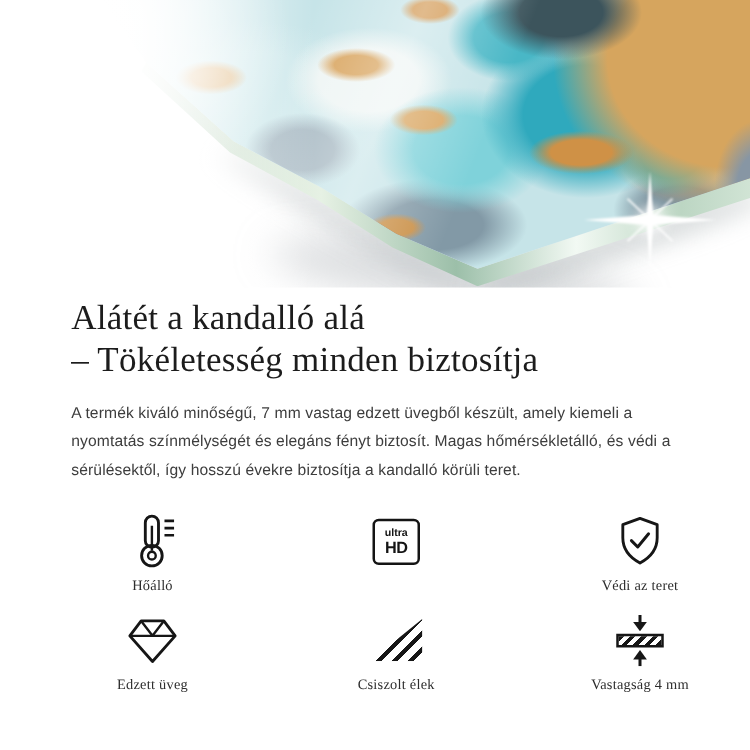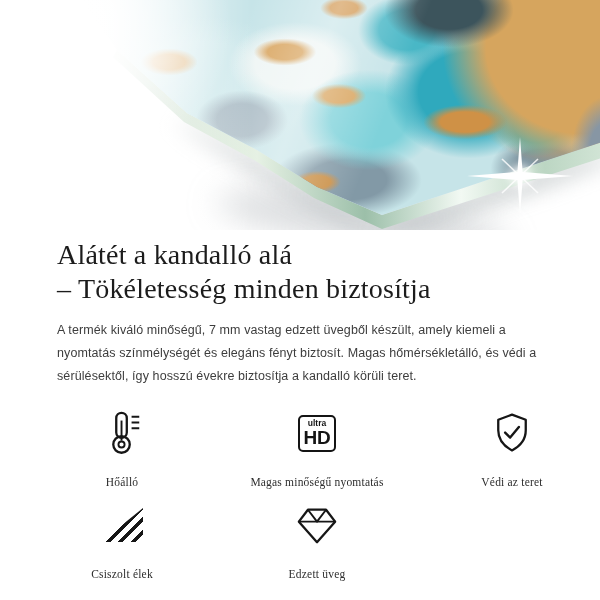--- a/index.html
+++ b/index.html
@@ -53,28 +53,28 @@
   
   .title{margin:8px 0 0 40px;font-family:"Liberation Serif",serif;font-weight:400;
          font-size:28px;line-height:34px;color:#1c1c1c;letter-spacing:.2px;}
   .title span{display:block;}
   .desc{margin:13px 40px 0 40px;width:505px;font-size:12.5px;line-height:23px;
         color:#3d3d3d;letter-spacing:.1px;}
 
   
   .features{margin:22px 0 0 40px;display:grid;grid-template-columns:130px 260px 130px;
             row-gap:14px;}
-  .feat{display:flex;flex-direction:column;align-items:center;gap:13px;}
+  .feat{display:flex;flex-direction:column;align-items:center;}
   .icon-box{height:46px;display:flex;align-items:center;justify-content:center;}
   .feat-label{margin-top:7px;font-size:11.5px;color:#2d2d2d;letter-spacing:.2px;font-family:Liberation Serif, serif;}
   .hd-box{width:34px;height:33px;border:2.5px solid #141414;border-radius:5px;
           display:flex;flex-direction:column;align-items:center;justify-content:center;
           color:#141414;}
   .hd-top{font-size:8.5px;font-weight:700;line-height:1;}
-  .hd-bottom{font-size:19px;font-weight:800;line-height:1;margin-top:1px;letter-spacing:-.3px;}
+  .hd-bottom{font-size:13px;font-weight:800;line-height:1;margin-top:1px;letter-spacing:-.3px;}
   .tri-hatch{width:42px;height:34px;
      clip-path:polygon(0 100%,100% 0,100% 100%);
      background:repeating-linear-gradient(135deg,#161616 0 3.5px,rgba(0,0,0,0) 3.5px 9px);}
   .thick-icon{display:flex;flex-direction:column;align-items:center;gap:1px;}
   .thick-bar{box-sizing:border-box;width:38px;height:11px;border:2px solid #161616;
      background:repeating-linear-gradient(135deg,#161616 0 3px,rgba(0,0,0,0) 3px 6.5px);}
 </style>
 </head>
 <body>
 
@@ -124,46 +124,61 @@
       <div class="feat-label">Hőálló</div>
     </div>
 
     <div class="feat">
       <div class="icon-box">
         <div class="hd-box">
           <span class="hd-top">ultra</span>
           <span class="hd-bottom">HD</span>
         </div>
       </div>
-      <div class="feat-label">Magas minőségű nyomtatás</div>
     </div>
 
     <div class="feat">
       <div class="icon-box">
         <svg width="44" height="44" viewBox="0 0 48 48" fill="none">
           <path d="M24 4 L39 9.5 V21 C39 31.5 32.5 38.5 24 43 C15.5 38.5 9 31.5 9 21 V9.5 Z" stroke="#161616" stroke-width="2.5" stroke-linejoin="round"></path>
           <path d="M16.5 23.5 L22 29 L31.5 17.5" stroke="#161616" stroke-width="2.6" stroke-linecap="round" stroke-linejoin="round"></path>
         </svg>
       </div>
       <div class="feat-label">Védi az teret</div>
     </div>
 
     <div class="feat">
       <div class="icon-box">
-        <div class="tri-hatch"></div>
-      </div>
-      <div class="feat-label">Csiszolt élek</div>
-    </div>
-
-    <div class="feat">
-      <div class="icon-box">
         <svg width="46" height="42" viewBox="0 0 48 44" fill="none">
           <path d="M14.5 6 H33.5 L43 18.5 L24 40 L5 18.5 Z" stroke="#161616" stroke-width="2.4" stroke-linejoin="round"></path>
           <path d="M5 18.5 H43" stroke="#161616" stroke-width="2"></path>
           <path d="M14.5 6 L24 18.5 L33.5 6" stroke="#161616" stroke-width="2" stroke-linejoin="round"></path>
         </svg>
       </div>
       <div class="feat-label">Edzett üveg</div>
     </div>
 
+    <div class="feat">
+      <div class="icon-box">
+        <div class="tri-hatch"></div>
+      </div>
+      <div class="feat-label">Csiszolt élek</div>
+    </div>
+
+    <div class="feat">
+      <div class="icon-box">
+        <div class="thick-icon">
+          <svg width="16" height="14" viewBox="0 0 16 14">
+            <path d="M8 0 V6" stroke="#161616" stroke-width="2.4"></path>
+            <path d="M2.5 5.5 H13.5 L8 13 Z" fill="#161616"></path>
+          </svg>
+          <div class="thick-bar"></div>
+          <svg width="16" height="14" viewBox="0 0 16 14">
+            <path d="M2.5 8.5 H13.5 L8 1 Z" fill="#161616"></path>
+            <path d="M8 14 V8" stroke="#161616" stroke-width="2.4"></path>
+          </svg>
+        </div>
+      </div>
+      <div class="feat-label">Vastagság 4 mm</div>
+    </div>
 
   </div>
 </div>
 
 </body></html>

